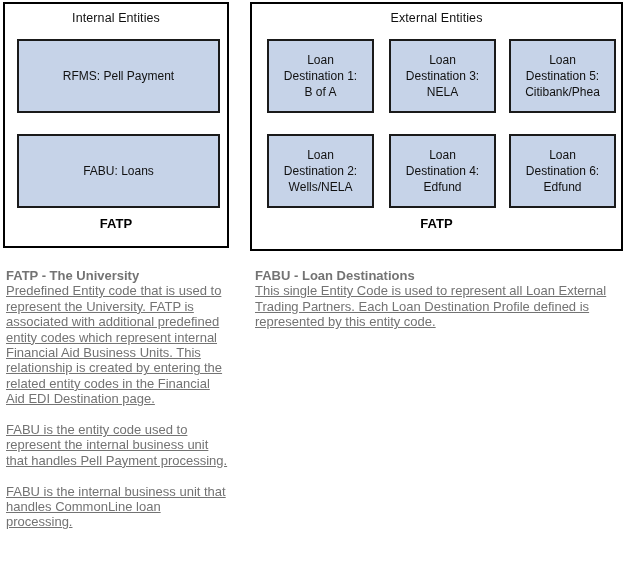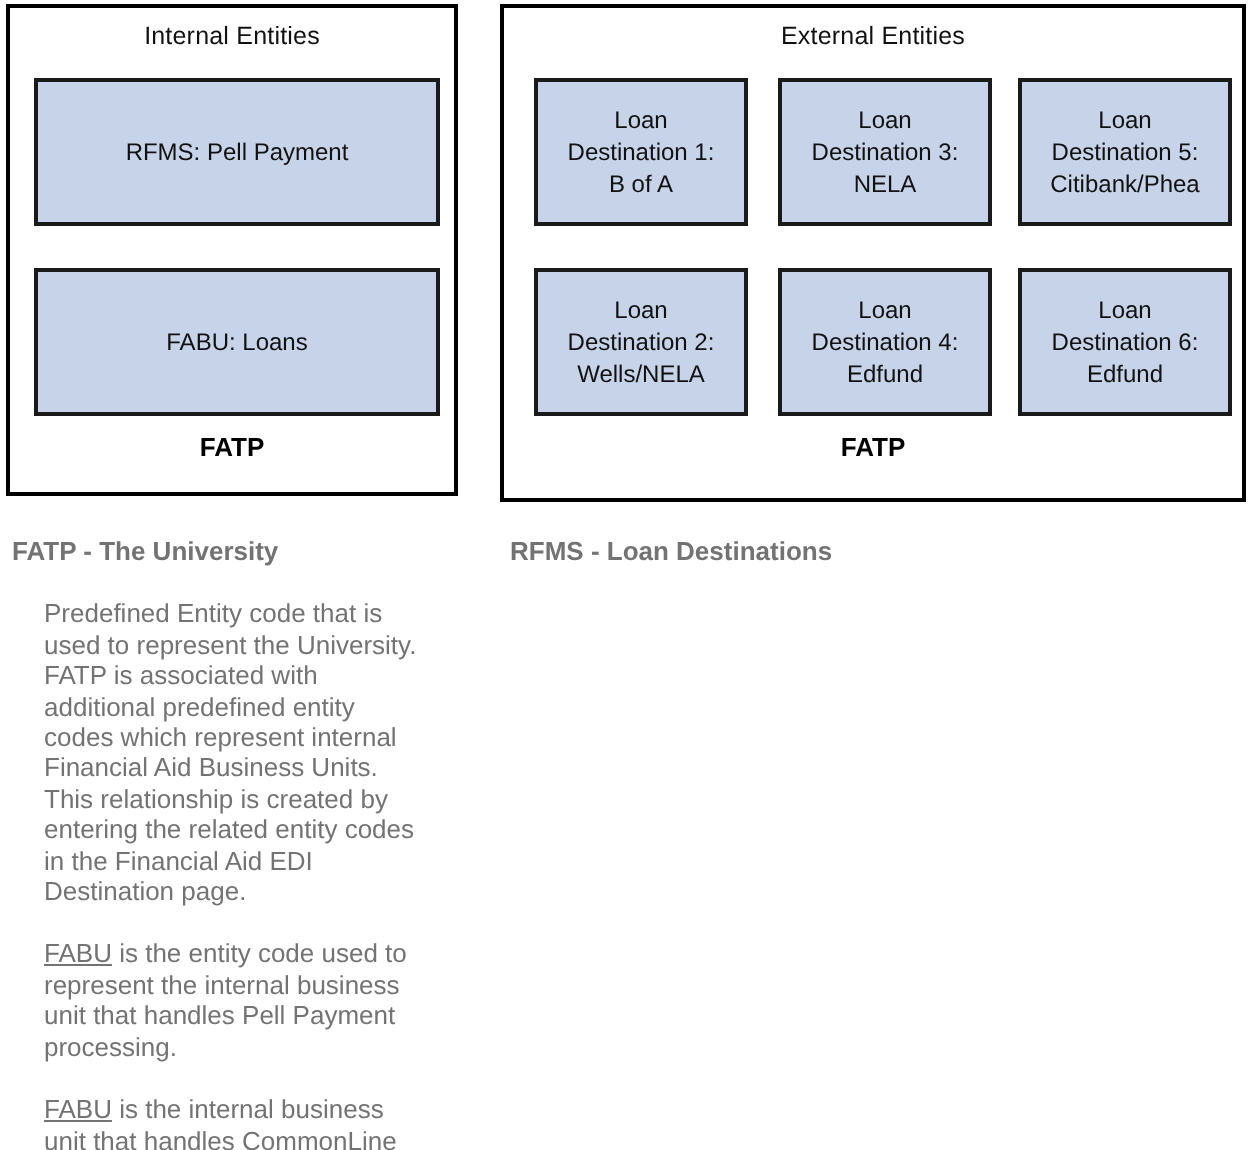--- a/index.html
+++ b/index.html
@@ -117,21 +117,22 @@
     top: 268px;
     width: 360px;
   }
   .desc-heading {
     font-weight: bold;
     font-size: 13px;
     line-height: 15.4px;
     margin: 0 0 0 0;
   }
   .desc-para {
-    margin: 16px;
+    margin: 0;
+    text-decoration: underline;
   }
   .desc-para.spaced {
     margin-top: 15.4px;
   }
   .term-underline {
     text-decoration: underline;
   }
 </style>
 </head>
 <body>
@@ -180,15 +181,16 @@
   <div class="desc-heading">FATP - The University</div>
 
   <p class="desc-para">Predefined Entity code that is used to represent the University. FATP is associated with additional predefined entity codes which represent internal Financial Aid Business Units. This relationship is created by entering the related entity codes in the Financial Aid EDI Destination page.</p>
 
   <p class="desc-para spaced"><span class="term-underline">FABU</span><span> is the entity code used to represent the internal business unit that handles Pell Payment processing.</span></p>
 
   <p class="desc-para spaced"><span class="term-underline">FABU</span><span> is the internal business unit that handles CommonLine loan processing.</span></p>
 </div>
 
 <div class="desc-block" id="desc-ldst">
-  <div class="desc-heading">RFMS - Loan Destinations</div>
+  <div class="desc-heading">FABU - Loan Destinations</div>
 
+  <p class="desc-para">This single Entity Code is used to represent all Loan External Trading Partners. Each Loan Destination Profile defined is represented by this entity code.</p>
 </div>
 
 </body></html>

